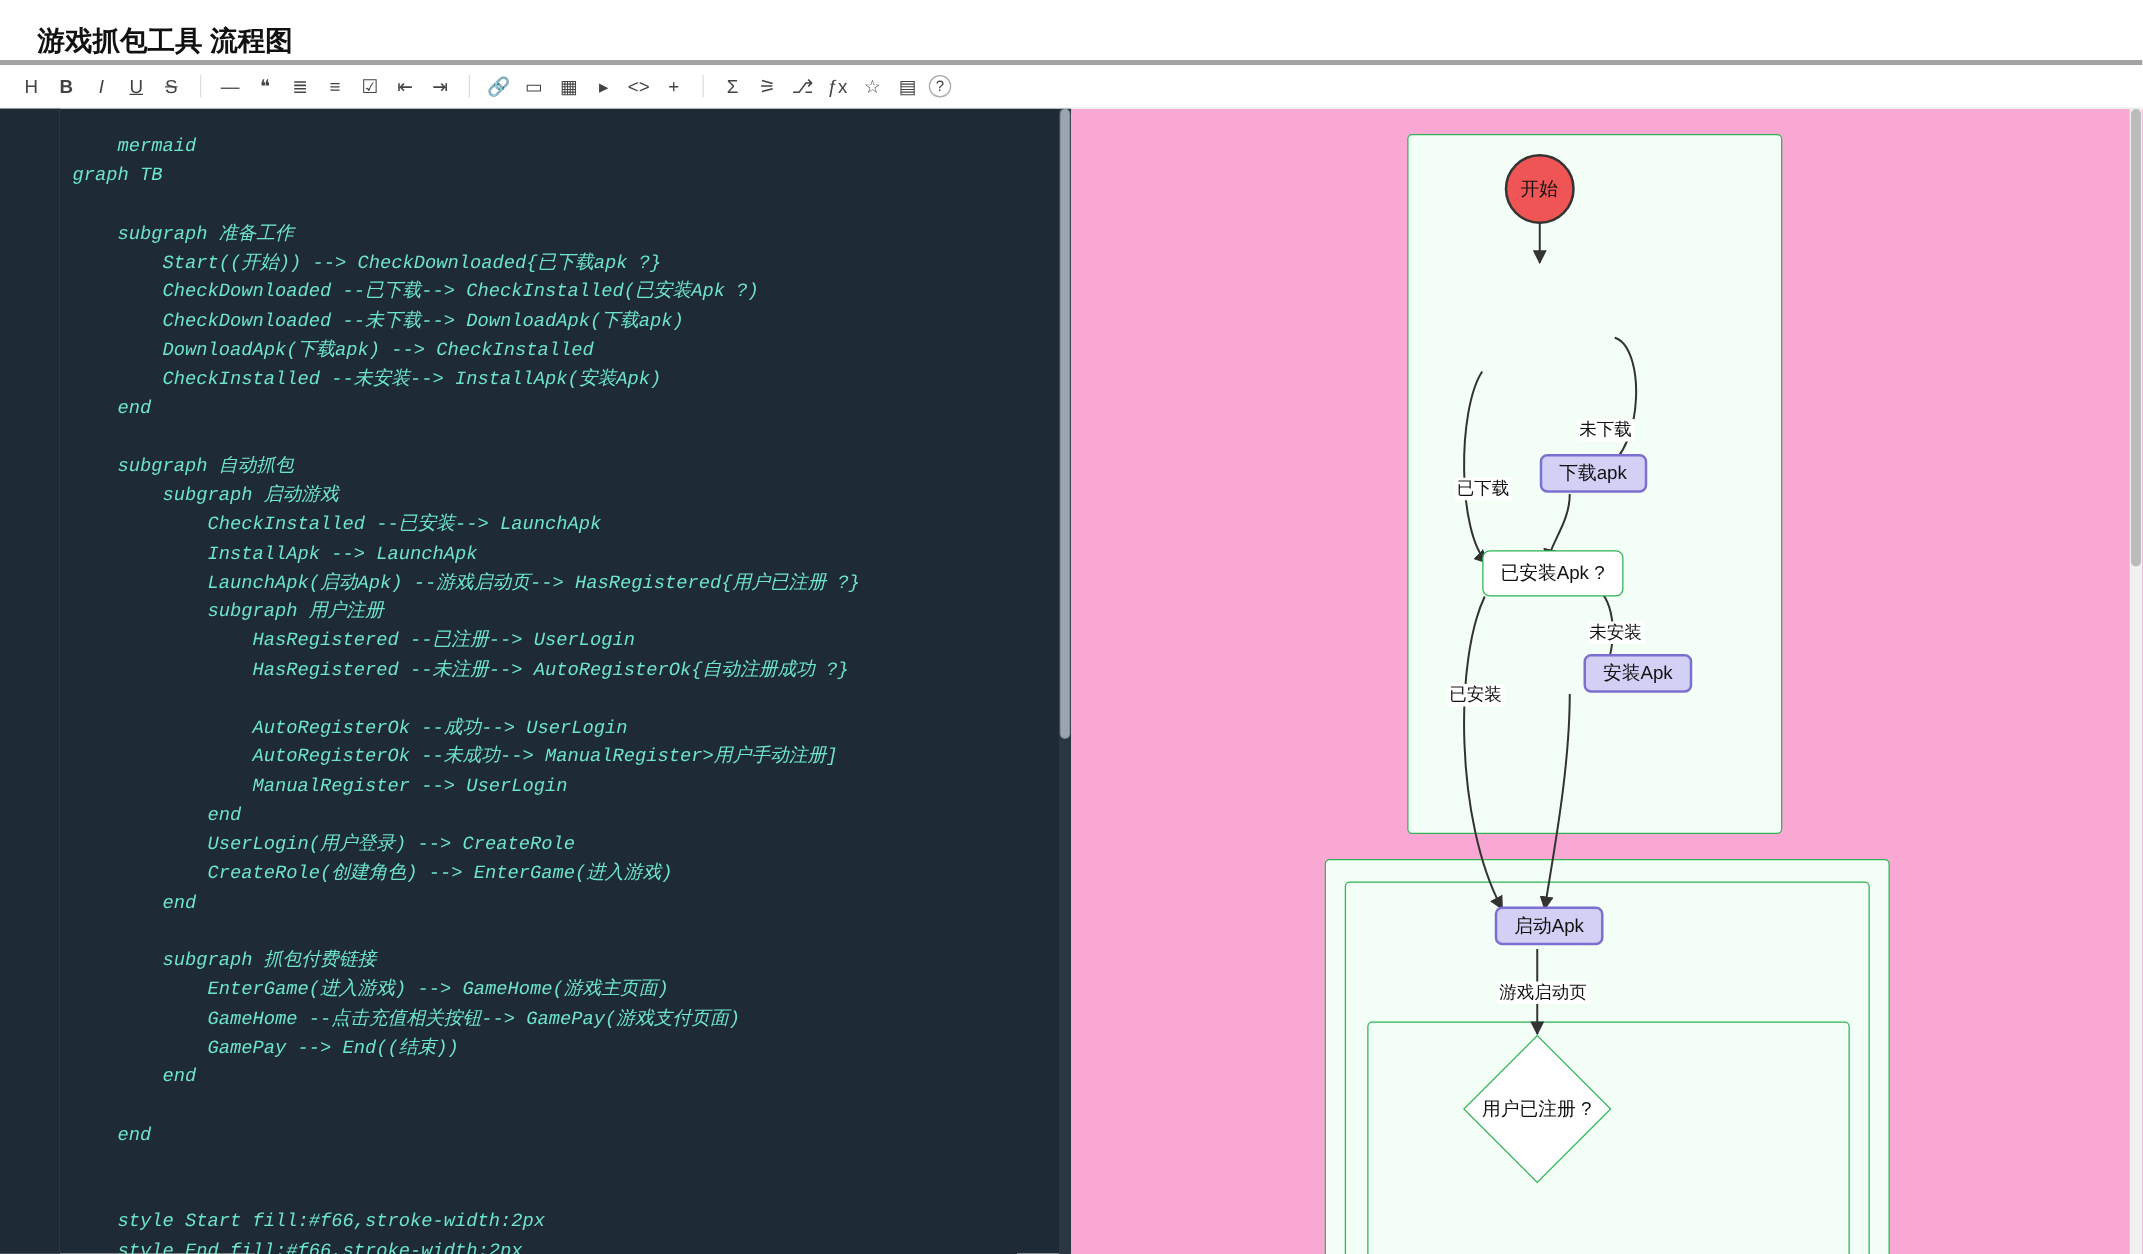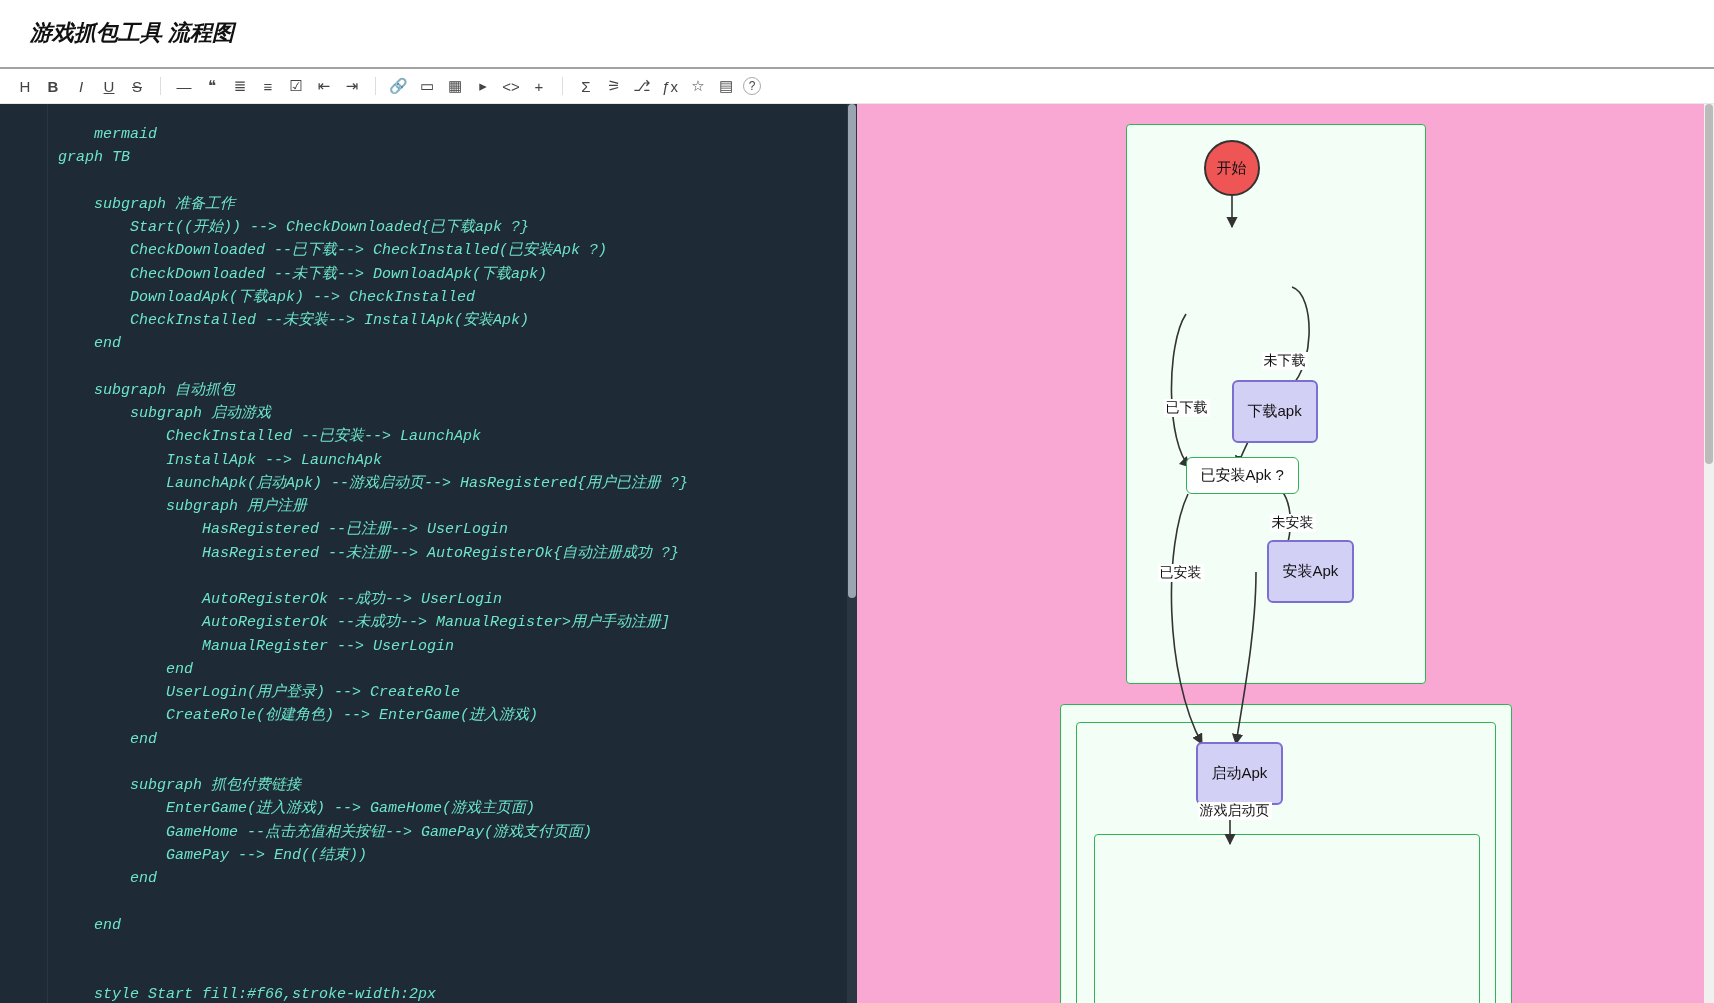--- a/index.html
+++ b/index.html
@@ -1,19 +1,19 @@
 <!DOCTYPE html>
 <html><head>
 <meta charset="utf-8">
 <style>
   * { box-sizing: border-box; margin: 0; padding: 0; }
   html, body { height: 100%; font-family: -apple-system, BlinkMacSystemFont, "Segoe UI", Helvetica, Arial, sans-serif; }
   body { display: flex; flex-direction: column; background: #fff; }
 
-  .header { padding: 18px 30px 19px; border-bottom: 2px solid #a3a3a3; font-style: italic; }
+  .header { padding: 18px 30px 0; border-bottom: 4px solid #a3a3a3; }
   .title { font-size: 22px; font-weight: 600; color: #111; }
 
   .toolbar {
     display: flex; align-items: center; gap: 6px;
     padding: 6px 14px;
     border-bottom: 1px solid #e8e8e8;
     background: #fff;
     font-size: 14px; color: #555;
   }
   .toolbar .tbtn {
@@ -66,21 +66,21 @@
   
   .subbox {
     position: absolute; background: #f3fff6; border: 1px solid #2fb355; border-radius: 4px;
   }
 
   .node {
     position: absolute; display: flex; align-items: center; justify-content: center;
     font-size: 15px; color: #111; text-align: center;
   }
   .node.rect { background: #fff; border: 1.5px solid #2fb355; border-radius: 6px; padding: 8px 14px; }
-  .node.purple { background: #d3d0f5; border: 2px solid #7d6fcf; border-radius: 6px; padding: 20px 14px; }
+  .node.purple { background: #d3d0f5; border: 2px solid #7d6fcf; border-radius: 6px; padding: 4px 14px; }
   .node.circle {
     background: #ef5555; border: 2px solid #333; border-radius: 999px;
     width: 56px; height: 56px; color: #111; font-weight: 500;
   }
   .node.diamond {
     width: 120px; height: 120px;
   }
   .node.diamond .shape {
     width: 84px; height: 84px; background: #fff; border: 1.5px solid #2fb355;
     transform: rotate(45deg); position: absolute;
@@ -244,20 +244,24 @@
       <div class="node purple" style="left:192px;top:426px;margin-left:29px;">
         <span>安装Apk</span>
       </div>
 
       <div class="node purple" style="left:150px;top:628px;">
         <span>启动Apk</span>
       </div>
 
       <div class="edge-label" style="left:152px;top:688px;">游戏启动页</div>
 
+      <div class="node diamond" style="left:124px;top:730px;">
+        <div class="shape"></div>
+        <span class="dlabel">用户已注册 ?</span>
+      </div>
 
     </div>
     <div class="preview-scrollbar">
       <div class="thumb"></div>
     </div>
   </div>
 
 </div>
 
 </body></html>

